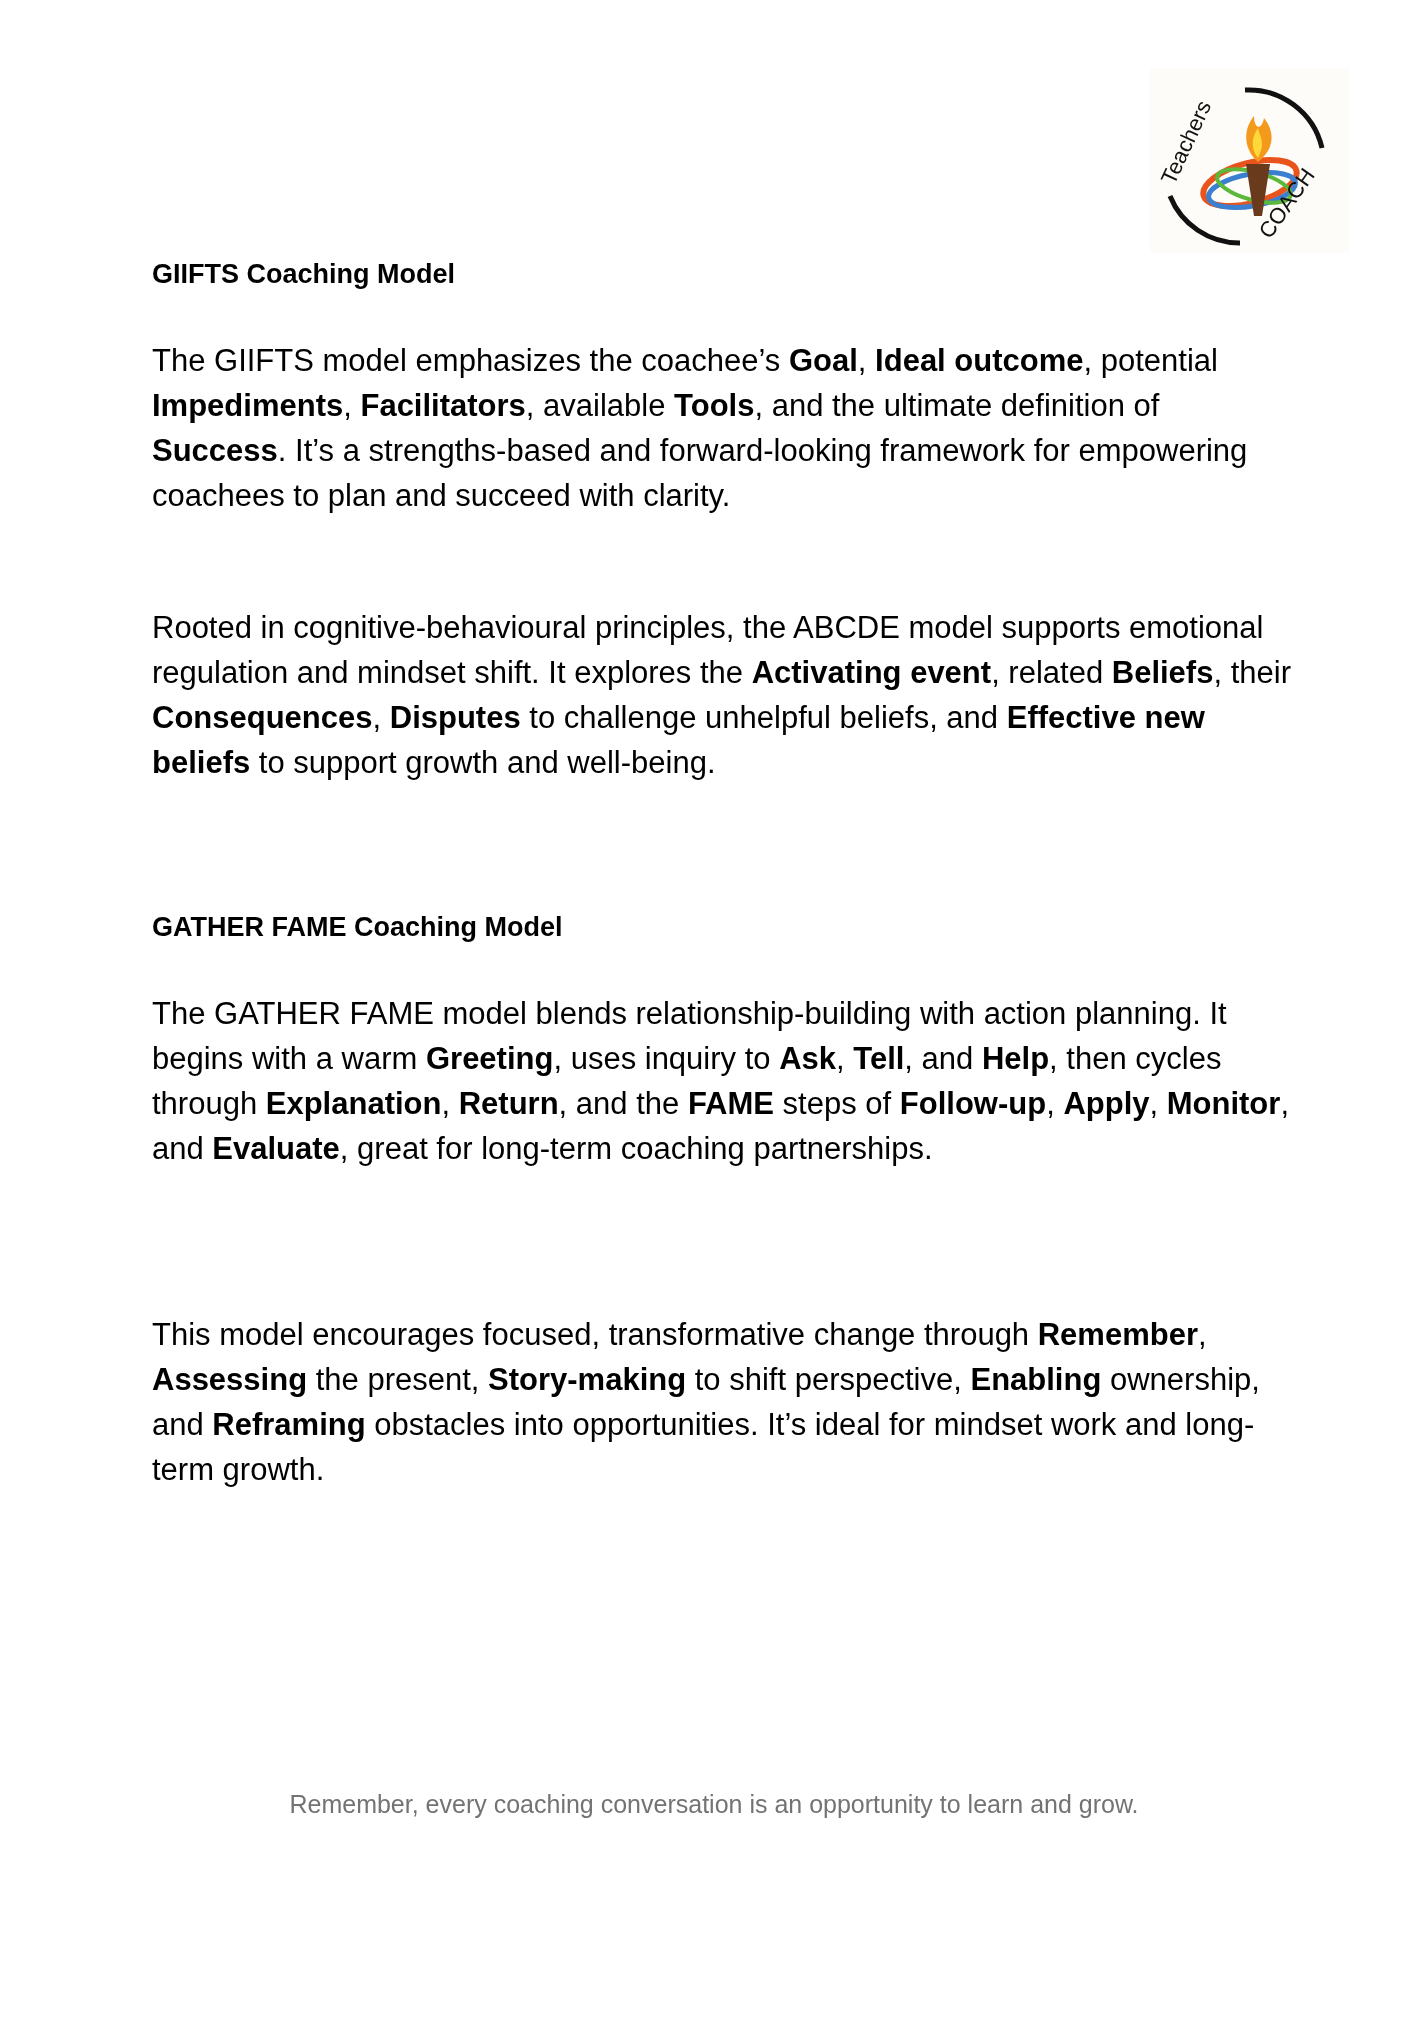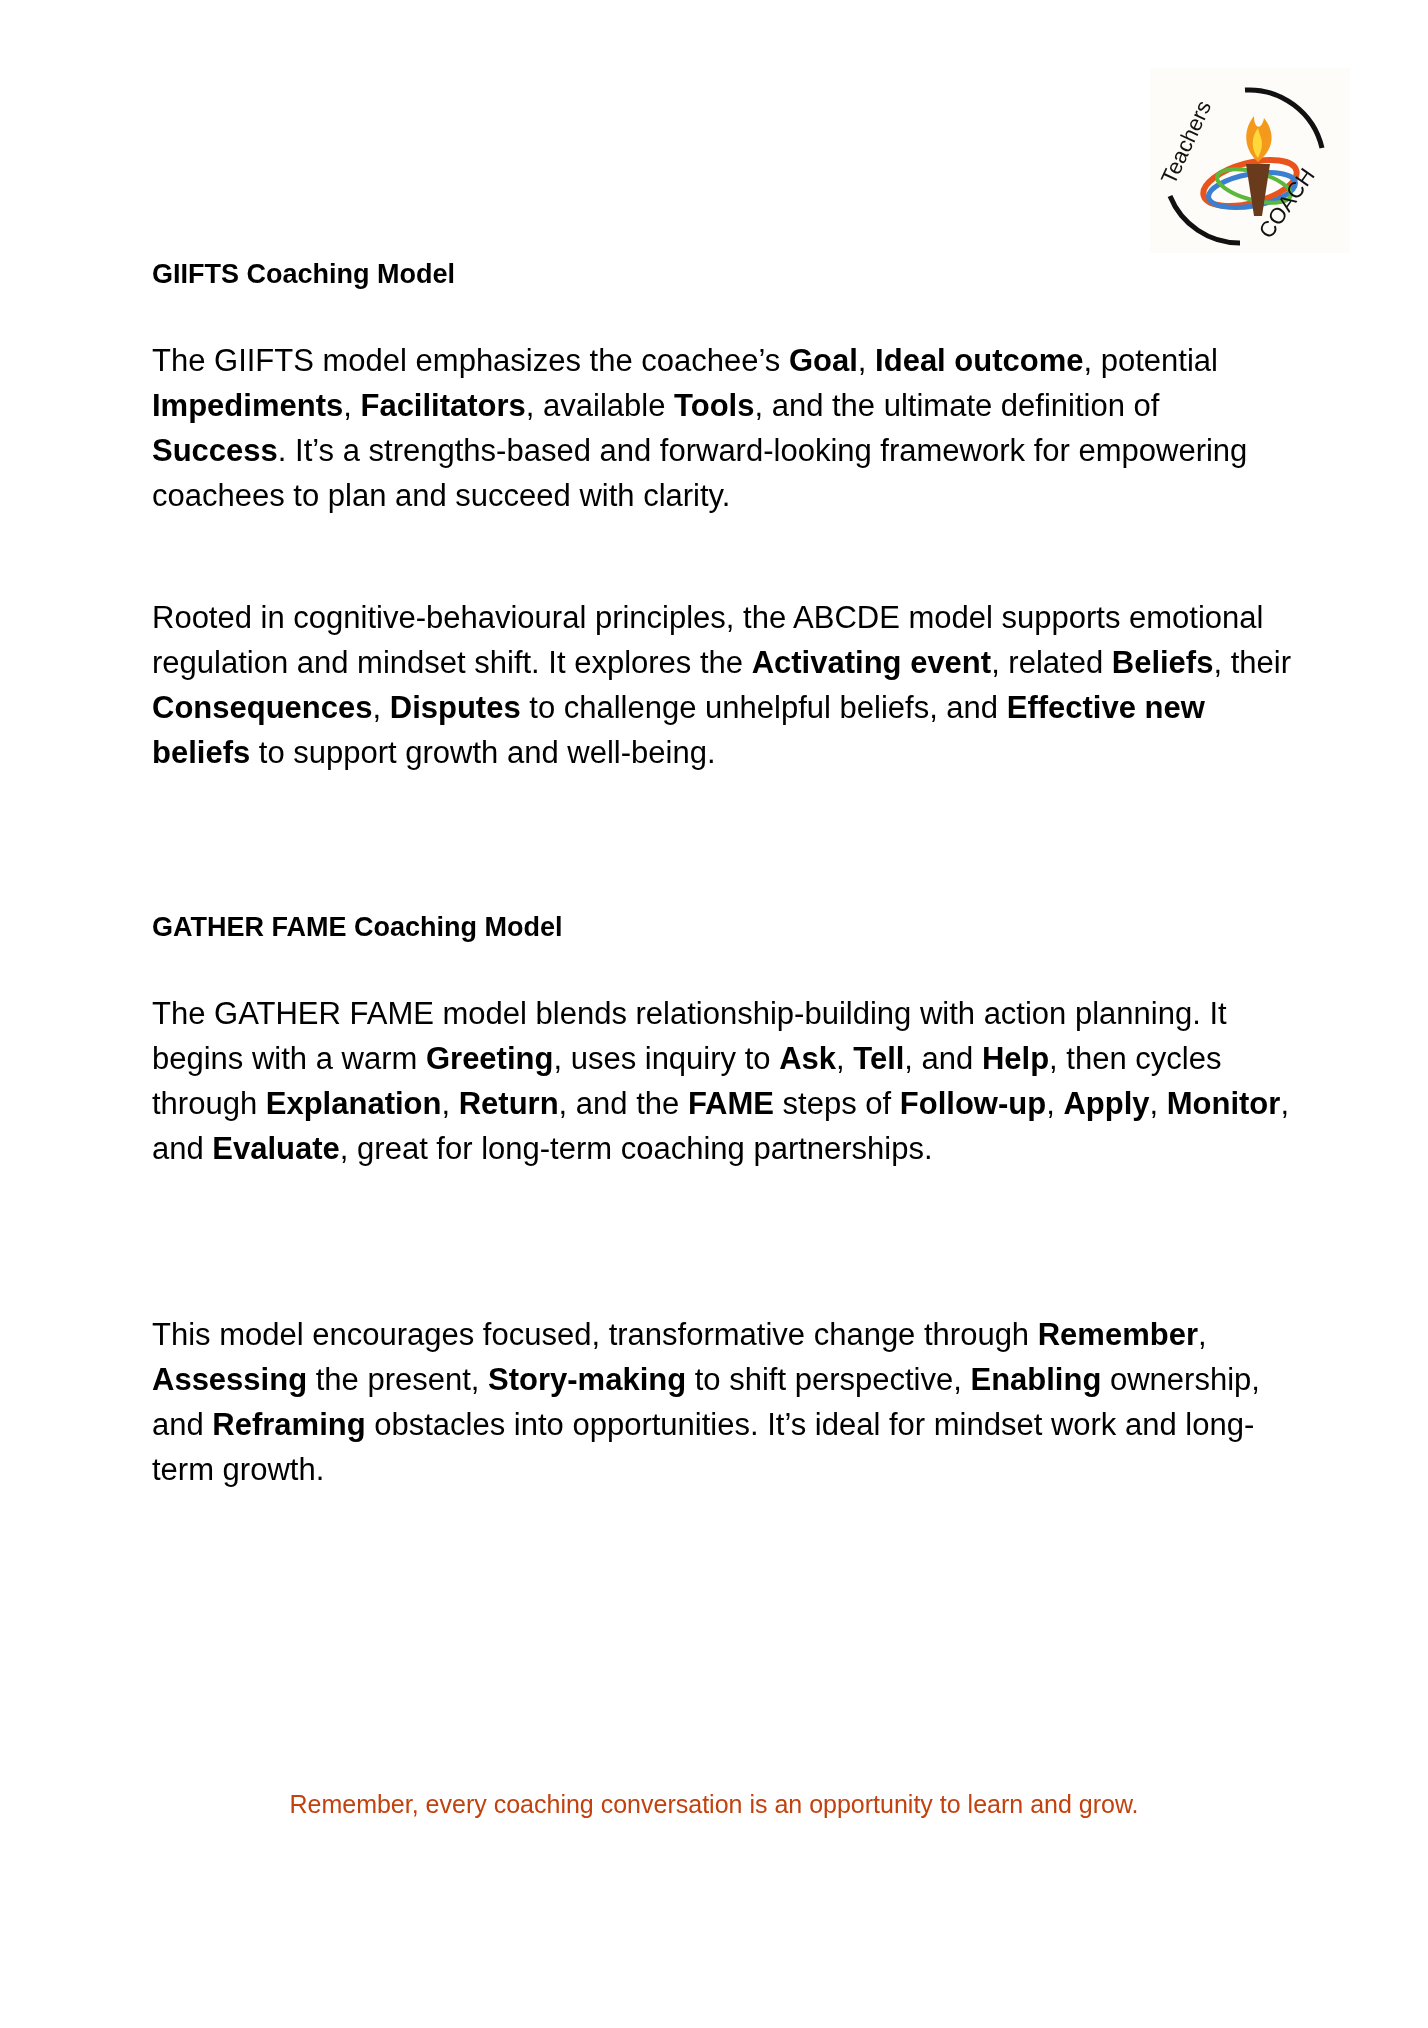--- a/index.html
+++ b/index.html
@@ -4,21 +4,21 @@
 <style>
   html, body { margin:0; padding:0; background:#ffffff; }
   body { width:1428px; height:2028px; position:relative; overflow:hidden;
          font-family:"Liberation Sans", sans-serif; color:#000; }
   .logo { position:absolute; left:1150px; top:68px; width:200px; height:185px; background:#fdfcf8; }
   .section { position:absolute; left:152px; width:1150px; }
   h2 { margin:0; font-size:27px; font-weight:bold; line-height:48px; }
   p { margin:0; font-size:31px; line-height:45px; }
   b { font-weight:bold; }
   .footer { position:absolute; left:0; width:1428px; top:1786px; text-align:center;
-            color:#c2410c; font-size:25px; line-height:36px; }
+            color:#737373; font-size:25px; line-height:36px; }
 </style>
 </head>
 <body>
 
 <div class="logo">
   <svg width="200" height="185" viewBox="0 0 200 185">
     <path d="M95 22 A75 75 0 0 1 172 80" fill="none" stroke="#111" stroke-width="5"></path>
     <path d="M20 128 A75 75 0 0 0 90 175" fill="none" stroke="#111" stroke-width="5"></path>
     <ellipse cx="100" cy="115" rx="48" ry="20" fill="none" stroke="#e8541c" stroke-width="6" transform="rotate(-15 100 115)"></ellipse>
     <ellipse cx="102" cy="122" rx="44" ry="16" fill="none" stroke="#3a7fd0" stroke-width="5" transform="rotate(-10 102 122)"></ellipse>
@@ -30,21 +30,21 @@
     <text x="0" y="0" font-family="Liberation Sans, sans-serif" font-size="22" fill="#111" transform="translate(120 172) rotate(-55)">COACH</text>
   </svg>
 </div>
 
 <div id="sections">
     <div class="section" style="top: 250px;">
       <h2>GIIFTS Coaching Model</h2>
       <p style="margin-top: 40px;">The GIIFTS model emphasizes the coachee’s <b>Goal</b>, <b>Ideal outcome</b>, potential <b>Impediments</b>, <b>Facilitators</b>, available <b>Tools</b>, and the ultimate definition of <b>Success</b>. It’s a strengths-based and forward-looking framework for empowering coachees to plan and succeed with clarity.</p>
     </div>
     <div class="section" style="top: 577px;">
-      <p style="margin-top: 18px;">Rooted in cognitive-behavioural principles, the ABCDE model supports emotional regulation and mindset shift. It explores the <b>Activating event</b>, related <b>Beliefs</b>, their <b>Consequences</b>, <b>Disputes</b> to challenge unhelpful beliefs, and <b>Effective new beliefs</b> to support growth and well-being.</p>
+      <p style="margin-top: 28px;">Rooted in cognitive-behavioural principles, the ABCDE model supports emotional regulation and mindset shift. It explores the <b>Activating event</b>, related <b>Beliefs</b>, their <b>Consequences</b>, <b>Disputes</b> to challenge unhelpful beliefs, and <b>Effective new beliefs</b> to support growth and well-being.</p>
     </div>
     <div class="section" style="top: 903px;">
       <h2>GATHER FAME Coaching Model</h2>
       <p style="margin-top: 40px;">The GATHER FAME model blends relationship-building with action planning. It begins with a warm <b>Greeting</b>, uses inquiry to <b>Ask</b>, <b>Tell</b>, and <b>Help</b>, then cycles through <b>Explanation</b>, <b>Return</b>, and the <b>FAME</b> steps of <b>Follow-up</b>, <b>Apply</b>, <b>Monitor</b>, and <b>Evaluate</b>, great for long-term coaching partnerships.</p>
     </div>
     <div class="section" style="top: 1272px;">
       <p style="margin-top: 40px;">This model encourages focused, transformative change through <b>Remember</b>, <b>Assessing</b> the present, <b>Story-making</b> to shift perspective, <b>Enabling</b> ownership, and <b>Reframing</b> obstacles into opportunities. It’s ideal for mindset work and long-term growth.</p>
     </div>
   </div>
 

